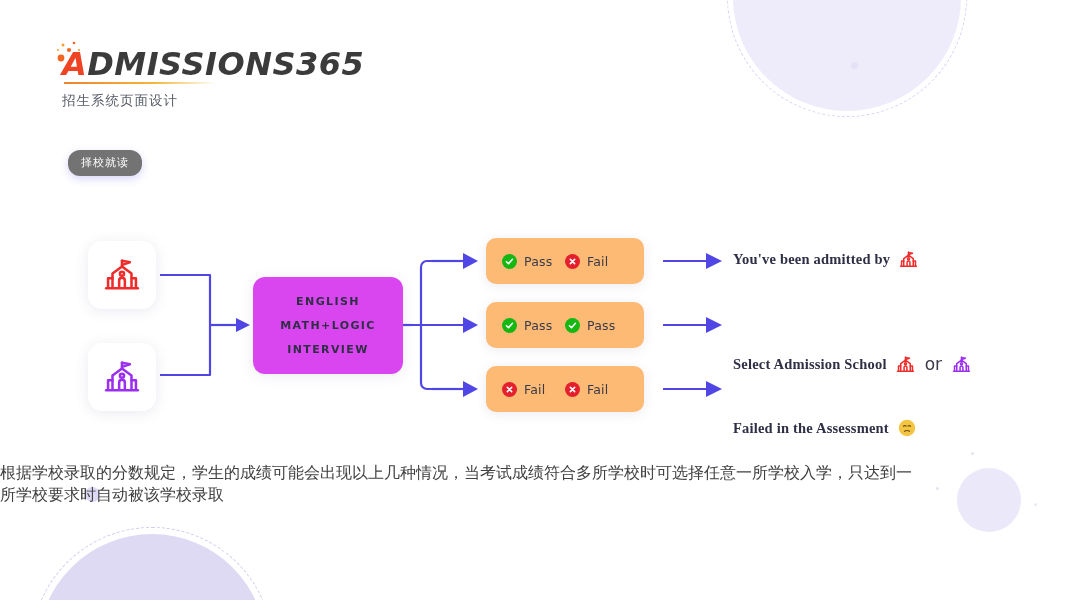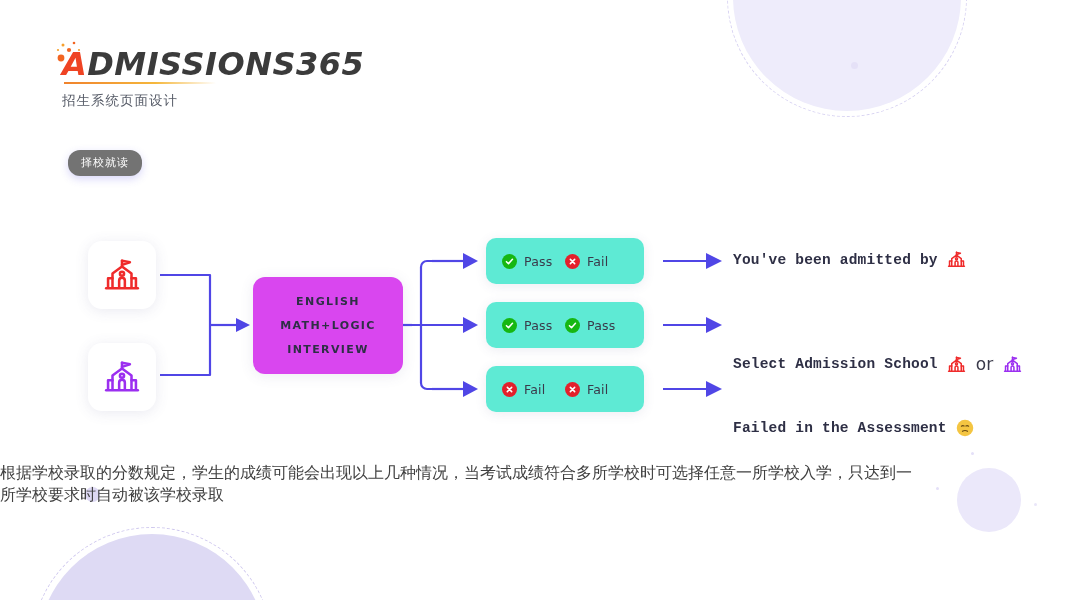--- a/index.html
+++ b/index.html
@@ -161,21 +161,21 @@
     font-weight: 700;
     letter-spacing: 1.4px;
     color: #2e2f45;
     font-family: "DejaVu Sans", sans-serif;
   }
 
   .result-box {
     position: absolute;
     left: 486px;
     width: 158px; height: 46px;
-    background: #5eead4;
+    background: #fdba74;
     border-radius: 10px;
     box-shadow: 0 2px 12px rgba(80,80,140,0.11);
     display: flex; align-items: center;
     padding: 0 16px;
   }
   .result-box.r1 { top: 238px; }
   .result-box.r2 { top: 302px; }
   .result-box.r3 { top: 366px; }
 
   .chip { display: flex; align-items: center; gap: 7px; width: 50%; }
@@ -201,21 +201,21 @@
     display: flex; align-items: center; gap: 9px;
     white-space: nowrap;
   }
   .outcome.o1 { top: 250px; }
   .outcome.o2 { top: 314px; margin-top: 40px; }
   .outcome.o3 { top: 378px; margin-top: 41px; }
   .outcome-text {
     font-size: 14.5px;
     font-weight: 600;
     color: #2e2f45;
-    font-family: Liberation Mono, monospace;
+    font-family: Liberation Serif, serif;
     letter-spacing: 0.2px;
   }
   .or-text {
     font-size: 17px;
     color: #3a3a4a;
     font-family: "DejaVu Sans", sans-serif;
     margin: 0 1px;
   }
 
   

